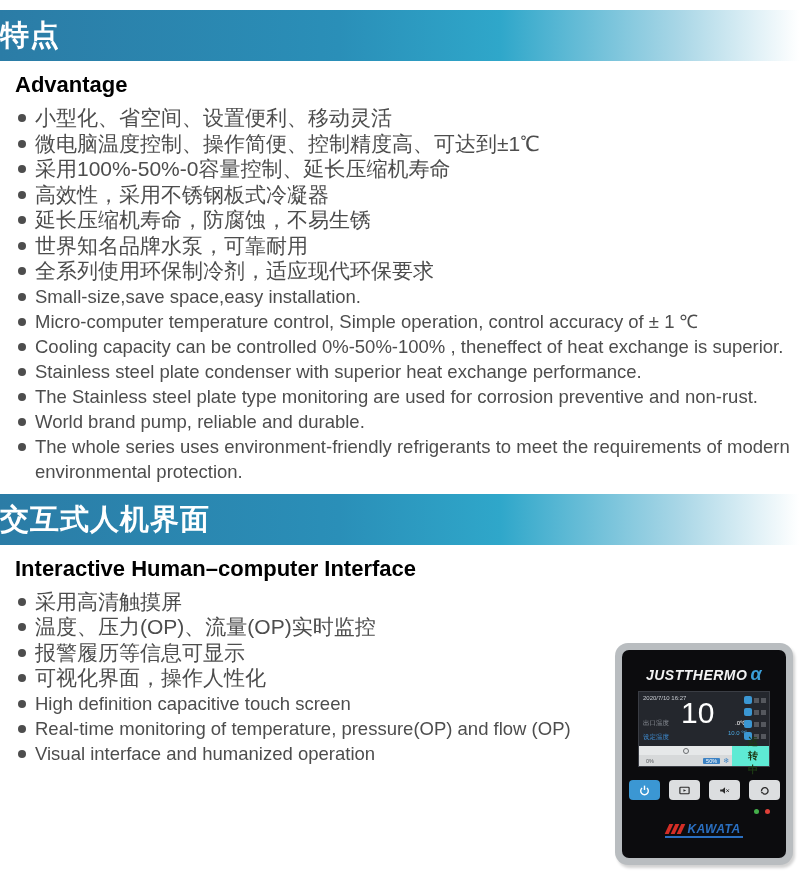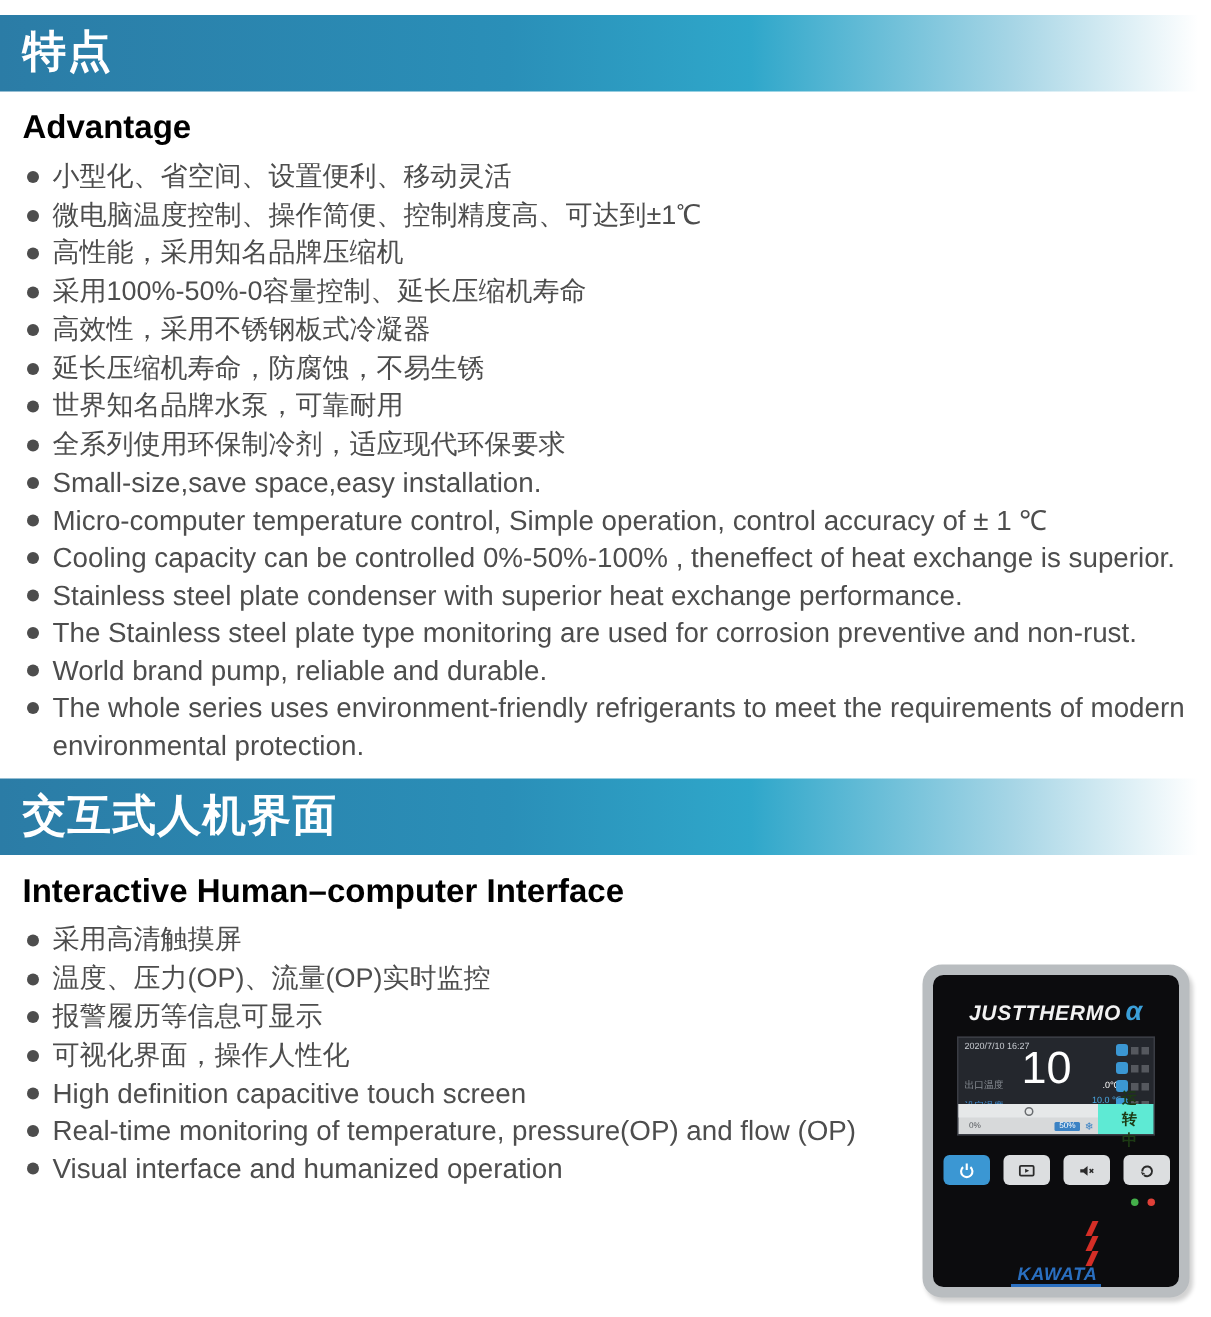--- a/index.html
+++ b/index.html
@@ -4,34 +4,33 @@
 <style>
   * { box-sizing: border-box; }
   html,body { margin:0; padding:0; }
   body {
     width:807px; height:878px; position:relative; overflow:hidden;
     background:#ffffff;
     font-family:"Liberation Sans", sans-serif;
   }
   .banner {
     height:51px; line-height:51px; margin-top:10px;
-    padding-left:15px;
     background:linear-gradient(90deg,#2b7ca6 0%,#2a8fb8 42%,#2fa7ca 62%,#a8d6e6 84%,#ffffff 99%);
     color:#ffffff; font-size:29px; font-weight:bold; letter-spacing:1px;
   }
   .banner.second { }
   .section-heading {
     margin:11px 0 0 15px; font-size:22px; font-weight:bold; color:#000000;
   }
   ul.bullets {
     list-style:none; margin:7px 0 0 16px; padding:0; max-width:780px;
   }
   ul.bullets li {
     position:relative; padding-left:19px;
-    font-size:18px; line-height:25.5px; color:#4d4d4d;
+    font-size:21px; line-height:25.5px; color:#4d4d4d;
   }
   ul.bullets li.en { font-size:18.5px; line-height:25px; }
   ul.bullets li::before {
     content:""; position:absolute; left:2px; top:9px;
     width:8px; height:8px; border-radius:50%; background:#4d4d4d;
   }
   ul.bullets.narrow { max-width:585px; }
 
   
   .device {
@@ -85,41 +84,40 @@
   .dev-btn.blue { background:#3b97d3; color:#ffffff; }
   .dev-btn.grey { background:#dcdee0; color:#2b2b2b; }
   .dev-btn svg { width:13px; height:13px; display:block; }
 
   .leds { align-self:flex-end; margin-right:16px; margin-top:9px; display:flex; gap:6px; }
   .led { width:5px; height:5px; border-radius:50%; }
   .led.green { background:#44b04a; }
   .led.red { background:#e04038; }
 
   .kawata {
-    margin-top:10px; display:flex; align-items:flex-end;
-    border-bottom:2px solid #2a6fc0; padding:0 2px 1px 2px;flex-direction:column;
+    margin-top:10px; display:flex; align-items:flex-start;
+    border-bottom:2px solid #2a6fc0; padding:0 2px 1px 2px;
   }
   .stripe { width:4px; height:10px; background:#d42e26; transform:skewX(-25deg); margin-right:2px; }
   .kawata-text {
     font-size:12px; font-weight:bold; font-style:italic; color:#2a6fc0; letter-spacing:0.5px;
     margin-left:2px; line-height:11px;
   }
 </style>
 </head>
 <body>
 
 <div class="banner">
   <span>特点</span>
 </div>
 <div class="section-heading">Advantage</div>
 
 <ul class="bullets">
   <li>小型化、省空间、设置便利、移动灵活</li>
   <li>微电脑温度控制、操作简便、控制精度高、可达到±1℃</li>
-  <li>高性能，采用知名品牌压缩机</li>
   <li>采用100%-50%-0容量控制、延长压缩机寿命</li>
   <li>高效性，采用不锈钢板式冷凝器</li>
   <li>延长压缩机寿命，防腐蚀，不易生锈</li>
   <li>世界知名品牌水泵，可靠耐用</li>
   <li>全系列使用环保制冷剂，适应现代环保要求</li>
   <li class="en">Small-size,save space,easy installation.</li>
   <li class="en">Micro-computer temperature control, Simple operation, control accuracy of ± 1 ℃</li>
   <li class="en">Cooling capacity can be controlled 0%-50%-100% , theneffect of heat exchange is superior.</li>
   <li class="en">Stainless steel plate condenser with superior heat exchange performance.</li>
   <li class="en">The Stainless steel plate type monitoring are used for corrosion preventive and non-rust.</li>

